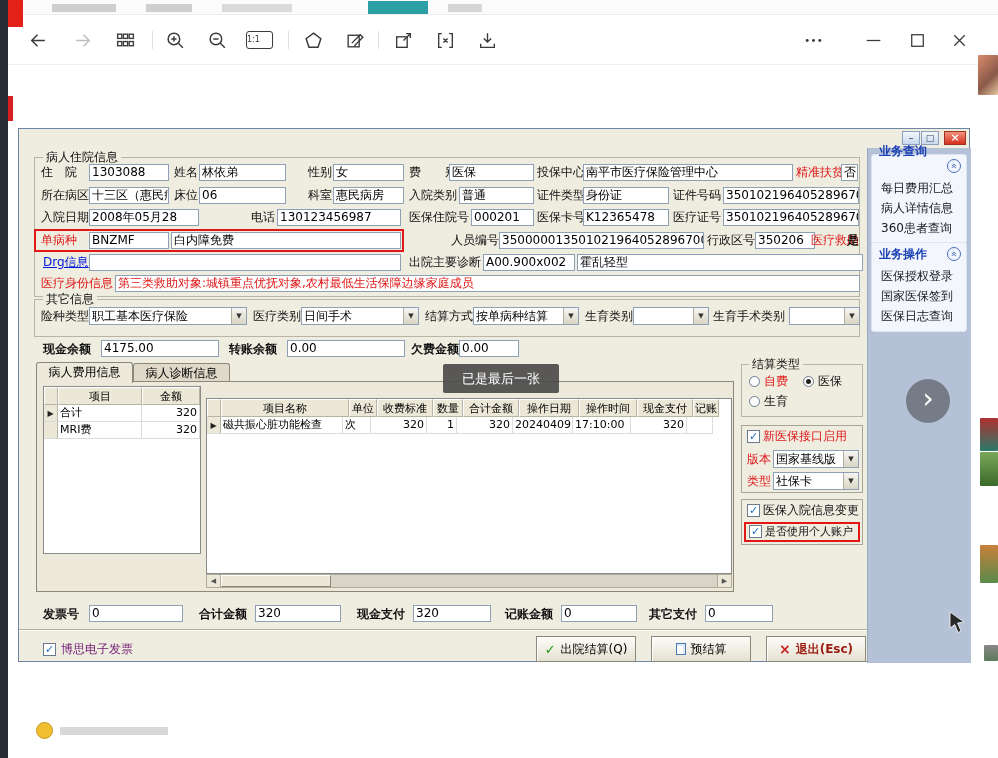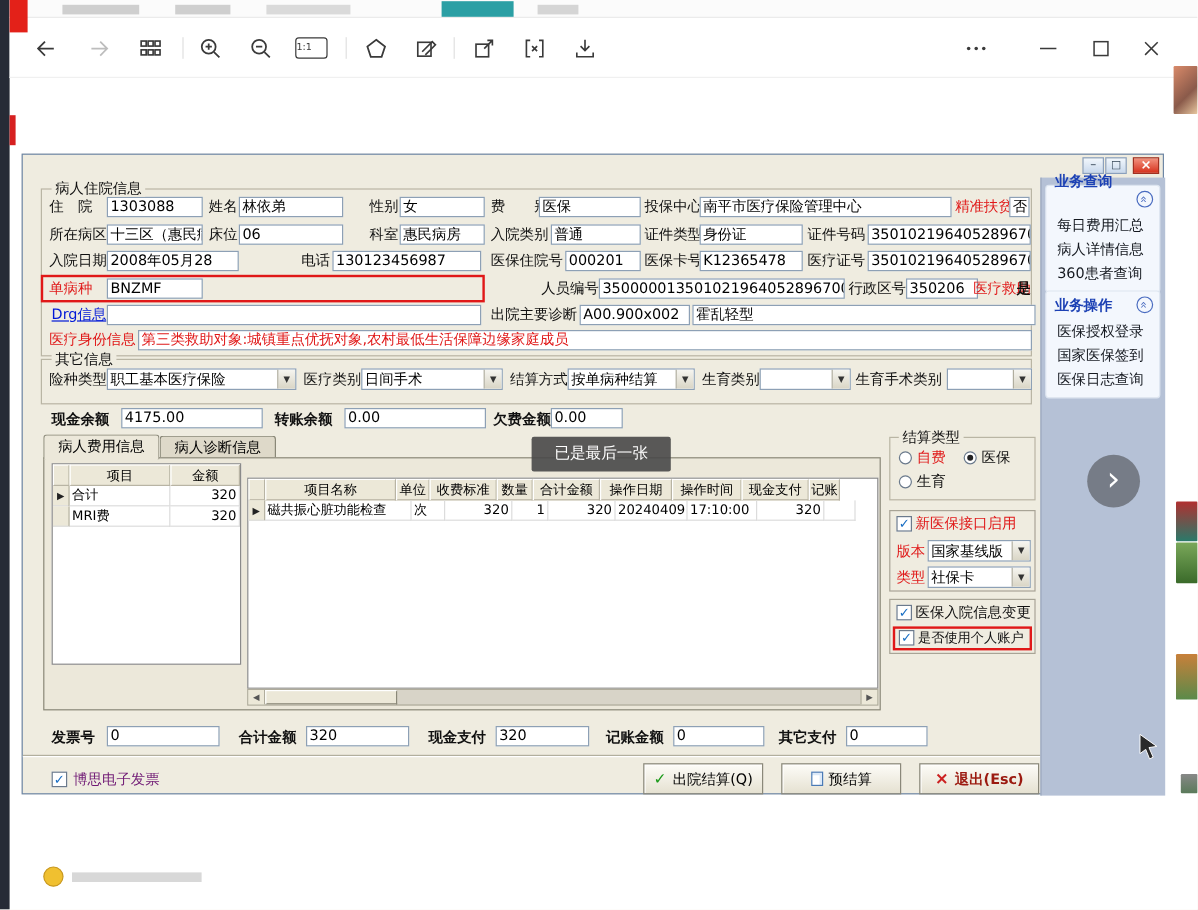--- a/index.html
+++ b/index.html
@@ -187,20 +187,21 @@
     <span class="lbl" style="left:390px;top:80px">医保住院号</span>
     <div class="inp" style="left:452px;top:80px;width:63px">000201</div>
     <span class="lbl" style="left:518px;top:80px">医保卡号</span>
     <div class="inp" style="left:564px;top:80px;width:86px">K12365478</div>
     <span class="lbl" style="left:654px;top:80px">医疗证号</span>
     <div class="inp" style="left:704px;top:80px;width:136px">350102196405289670</div>
 
     <div class="redbox" style="left:15px;top:100px;width:370px;height:23px"></div>
     <span class="lbl red" style="left:22px;top:103px">单病种</span>
     <div class="inp" style="left:70px;top:103px;width:80px">BNZMF</div>
+    <div class="inp" style="left:152px;top:103px;width:230px">白内障免费</div>
     <span class="lbl" style="left:432px;top:103px">人员编号</span>
     <div class="inp" style="left:480px;top:103px;width:205px">3500000135010219640528967001</div>
     <span class="lbl" style="left:688px;top:103px">行政区号</span>
     <div class="inp" style="left:736px;top:103px;width:60px">350206</div>
     <span class="lbl red" style="left:792px;top:103px">医疗救助</span>
     <span class="lbl b" style="left:828px;top:103px">是</span>
 
     <span class="lbl link" style="left:24px;top:125px">Drg信息</span>
     <div class="inp" style="left:70px;top:125px;width:312px"></div>
     <span class="lbl" style="left:390px;top:125px">出院主要诊断</span>
@@ -248,21 +249,21 @@
       <div class="g-row">
         <div class="g-c g-selc" style="width:14px"></div>
         <div class="g-c" style="width:84px">MRI费</div>
         <div class="g-c num" style="width:58px">320</div>
       </div>
     </div>
 
     <div class="grid" style="left:187px;top:269px;width:526px;height:176px">
       <div class="g-row hd">
         <div class="g-c" style="width:14px"></div>
-        <div class="g-c" style="width:109px">项目名称</div>
+        <div class="g-c" style="width:128px">项目名称</div>
         <div class="g-c" style="width:28px">单位</div>
         <div class="g-c" style="width:56px">收费标准</div>
         <div class="g-c" style="width:30px">数量</div>
         <div class="g-c" style="width:56px">合计金额</div>
         <div class="g-c" style="width:60px">操作日期</div>
         <div class="g-c" style="width:58px">操作时间</div>
         <div class="g-c" style="width:56px">现金支付</div>
         <div class="g-c" style="width:26px">记账</div>
       </div>
       <div class="g-row">

